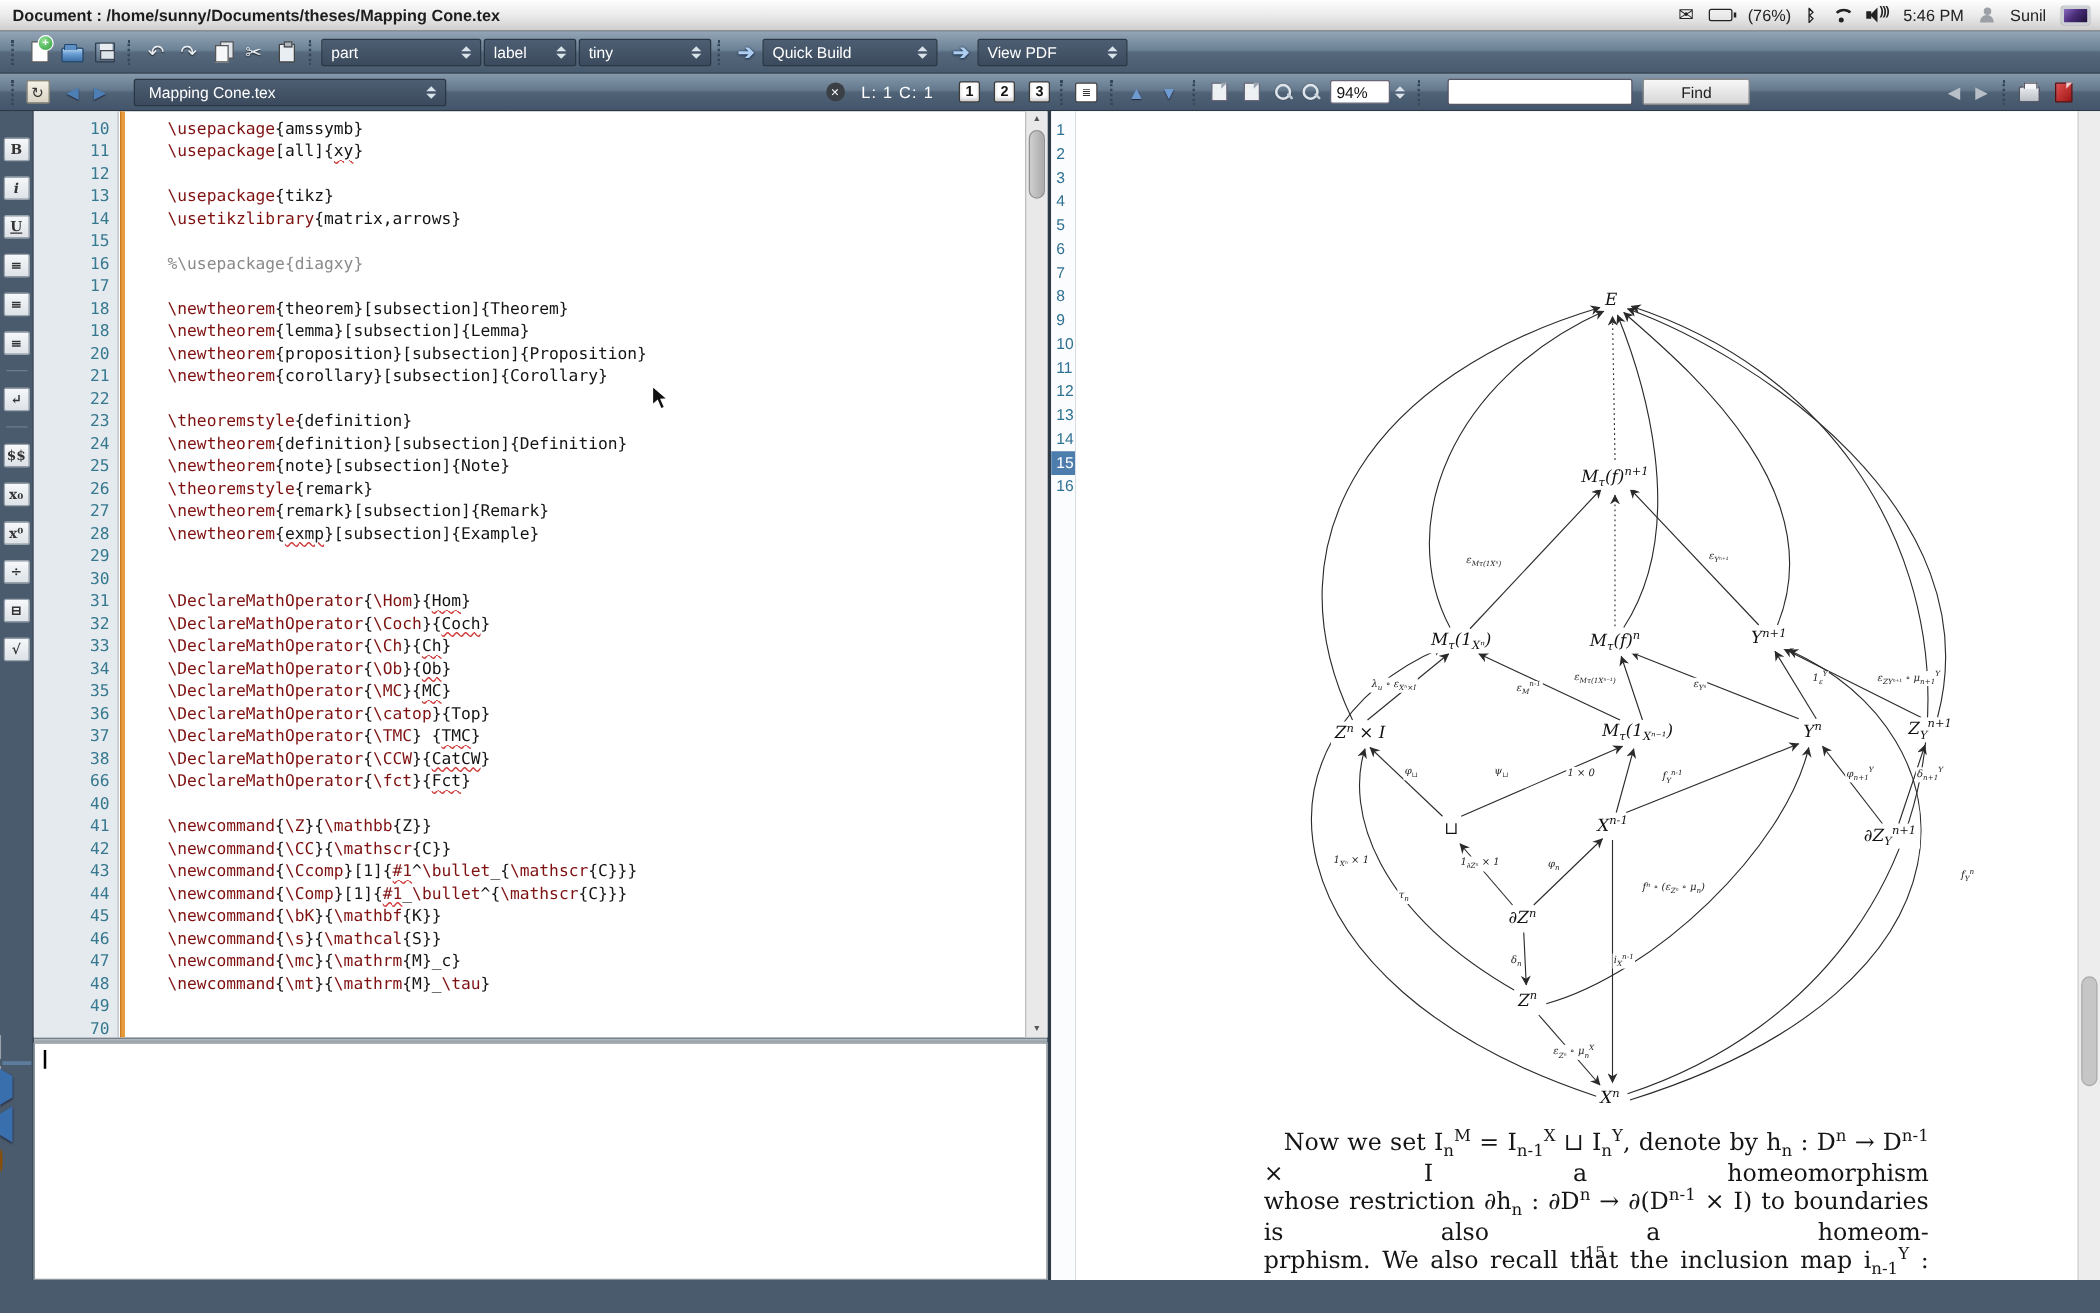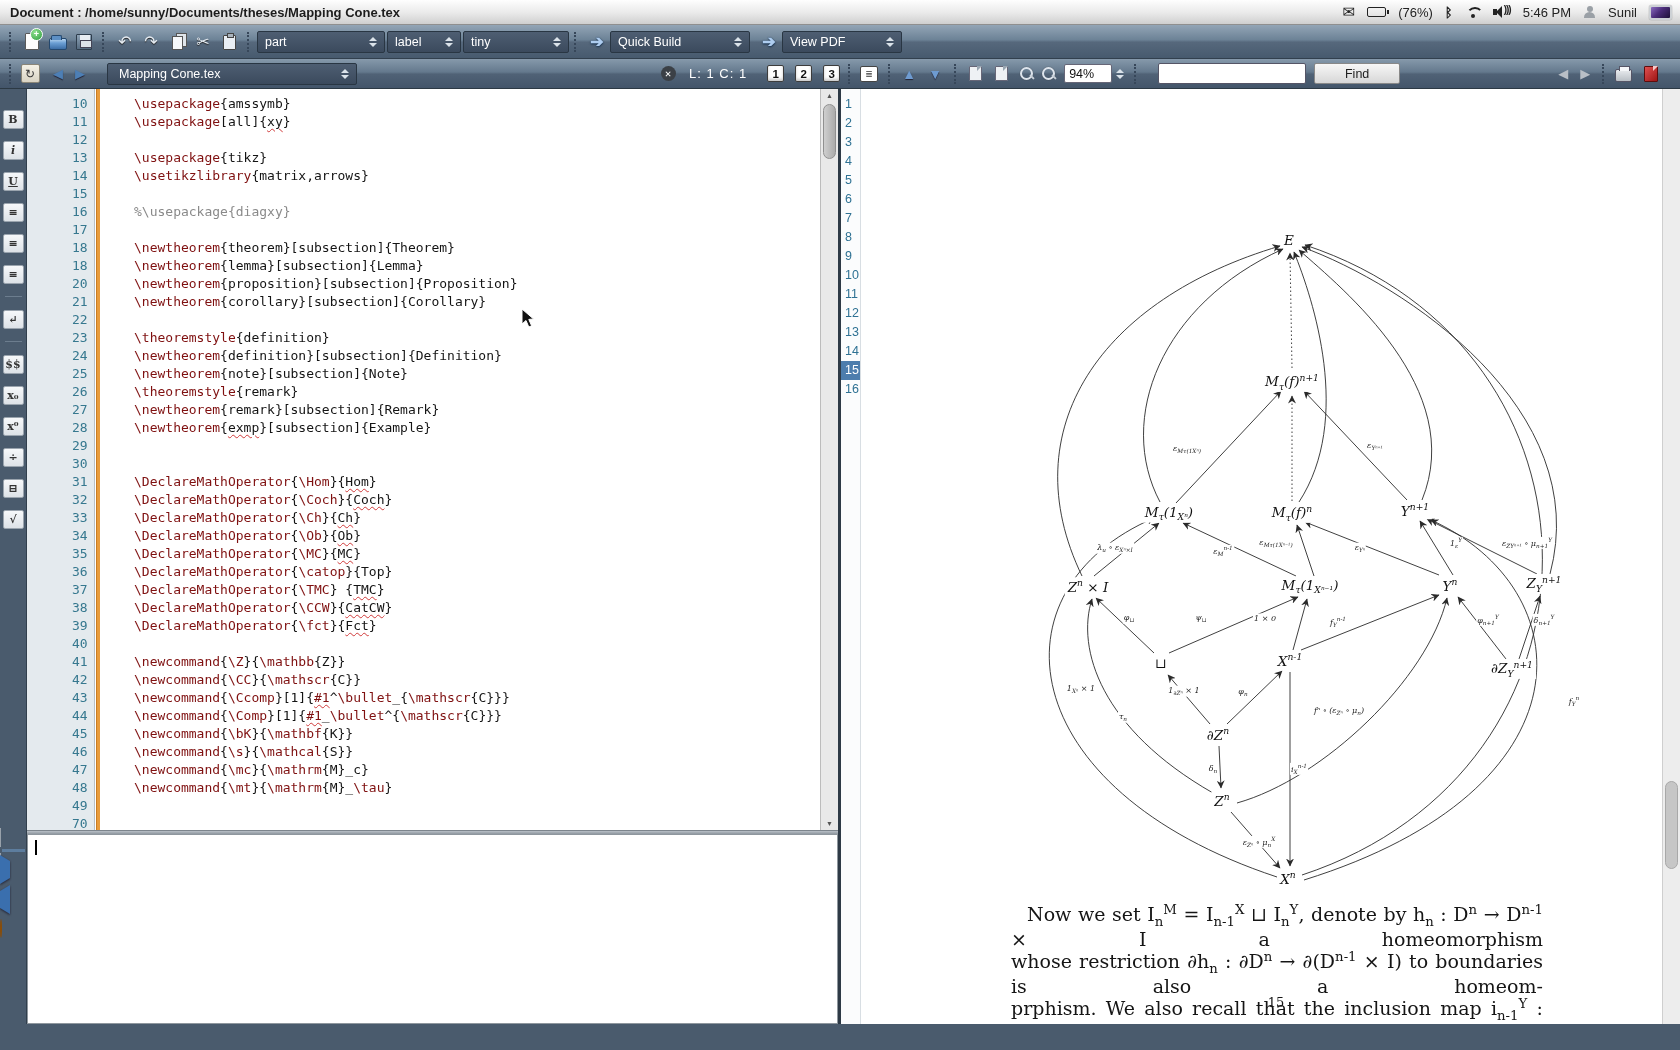--- a/index.html
+++ b/index.html
@@ -352,21 +352,21 @@
             <div class="line"><span class="ln">29</span><span class="codeline"></span></div>
             <div class="line"><span class="ln">30</span><span class="codeline"></span></div>
             <div class="line"><span class="ln">31</span><span class="codeline"><span class="seg-c">\DeclareMathOperator</span><span class="seg-t">{</span><span class="seg-c">\Hom</span><span class="seg-t">}{</span><span class="seg-s">Hom</span><span class="seg-t">}</span></span></div>
             <div class="line"><span class="ln">32</span><span class="codeline"><span class="seg-c">\DeclareMathOperator</span><span class="seg-t">{</span><span class="seg-c">\Coch</span><span class="seg-t">}{</span><span class="seg-s">Coch</span><span class="seg-t">}</span></span></div>
             <div class="line"><span class="ln">33</span><span class="codeline"><span class="seg-c">\DeclareMathOperator</span><span class="seg-t">{</span><span class="seg-c">\Ch</span><span class="seg-t">}{</span><span class="seg-s">Ch</span><span class="seg-t">}</span></span></div>
             <div class="line"><span class="ln">34</span><span class="codeline"><span class="seg-c">\DeclareMathOperator</span><span class="seg-t">{</span><span class="seg-c">\Ob</span><span class="seg-t">}{</span><span class="seg-s">Ob</span><span class="seg-t">}</span></span></div>
             <div class="line"><span class="ln">35</span><span class="codeline"><span class="seg-c">\DeclareMathOperator</span><span class="seg-t">{</span><span class="seg-c">\MC</span><span class="seg-t">}{</span><span class="seg-s">MC</span><span class="seg-t">}</span></span></div>
             <div class="line"><span class="ln">36</span><span class="codeline"><span class="seg-c">\DeclareMathOperator</span><span class="seg-t">{</span><span class="seg-c">\catop</span><span class="seg-t">}{Top}</span></span></div>
             <div class="line"><span class="ln">37</span><span class="codeline"><span class="seg-c">\DeclareMathOperator</span><span class="seg-t">{</span><span class="seg-c">\TMC</span><span class="seg-t">} {</span><span class="seg-s">TMC</span><span class="seg-t">}</span></span></div>
             <div class="line"><span class="ln">38</span><span class="codeline"><span class="seg-c">\DeclareMathOperator</span><span class="seg-t">{</span><span class="seg-c">\CCW</span><span class="seg-t">}{</span><span class="seg-s">CatCW</span><span class="seg-t">}</span></span></div>
-            <div class="line"><span class="ln">39</span><span class="codeline"><span class="seg-c">\DeclareMathOperator</span><span class="seg-t">{</span><span class="seg-c">\fct</span><span class="seg-t">}{</span><span class="seg-s">Fct</span><span class="seg-t">}</span></span></div>
+            <div class="line"><span class="ln">66</span><span class="codeline"><span class="seg-c">\DeclareMathOperator</span><span class="seg-t">{</span><span class="seg-c">\fct</span><span class="seg-t">}{</span><span class="seg-s">Fct</span><span class="seg-t">}</span></span></div>
             <div class="line"><span class="ln">40</span><span class="codeline"></span></div>
             <div class="line"><span class="ln">41</span><span class="codeline"><span class="seg-c">\newcommand</span><span class="seg-t">{</span><span class="seg-c">\Z</span><span class="seg-t">}{</span><span class="seg-c">\mathbb</span><span class="seg-t">{Z}}</span></span></div>
             <div class="line"><span class="ln">42</span><span class="codeline"><span class="seg-c">\newcommand</span><span class="seg-t">{</span><span class="seg-c">\CC</span><span class="seg-t">}{</span><span class="seg-c">\mathscr</span><span class="seg-t">{C}}</span></span></div>
             <div class="line"><span class="ln">43</span><span class="codeline"><span class="seg-c">\newcommand</span><span class="seg-t">{</span><span class="seg-c">\Ccomp</span><span class="seg-t">}[1]{</span><span class="seg-p">#1</span><span class="seg-t">^</span><span class="seg-c">\bullet</span><span class="seg-t">_{</span><span class="seg-c">\mathscr</span><span class="seg-t">{C}}}</span></span></div>
             <div class="line"><span class="ln">44</span><span class="codeline"><span class="seg-c">\newcommand</span><span class="seg-t">{</span><span class="seg-c">\Comp</span><span class="seg-t">}[1]{</span><span class="seg-p">#1</span><span class="seg-t">_</span><span class="seg-c">\bullet</span><span class="seg-t">^{</span><span class="seg-c">\mathscr</span><span class="seg-t">{C}}}</span></span></div>
             <div class="line"><span class="ln">45</span><span class="codeline"><span class="seg-c">\newcommand</span><span class="seg-t">{</span><span class="seg-c">\bK</span><span class="seg-t">}{</span><span class="seg-c">\mathbf</span><span class="seg-t">{K}}</span></span></div>
             <div class="line"><span class="ln">46</span><span class="codeline"><span class="seg-c">\newcommand</span><span class="seg-t">{</span><span class="seg-c">\s</span><span class="seg-t">}{</span><span class="seg-c">\mathcal</span><span class="seg-t">{S}}</span></span></div>
             <div class="line"><span class="ln">47</span><span class="codeline"><span class="seg-c">\newcommand</span><span class="seg-t">{</span><span class="seg-c">\mc</span><span class="seg-t">}{</span><span class="seg-c">\mathrm</span><span class="seg-t">{M}_c}</span></span></div>
             <div class="line"><span class="ln">48</span><span class="codeline"><span class="seg-c">\newcommand</span><span class="seg-t">{</span><span class="seg-c">\mt</span><span class="seg-t">}{</span><span class="seg-c">\mathrm</span><span class="seg-t">{M}_</span><span class="seg-c">\tau</span><span class="seg-t">}</span></span></div>
             <div class="line"><span class="ln">49</span><span class="codeline"></span></div>

